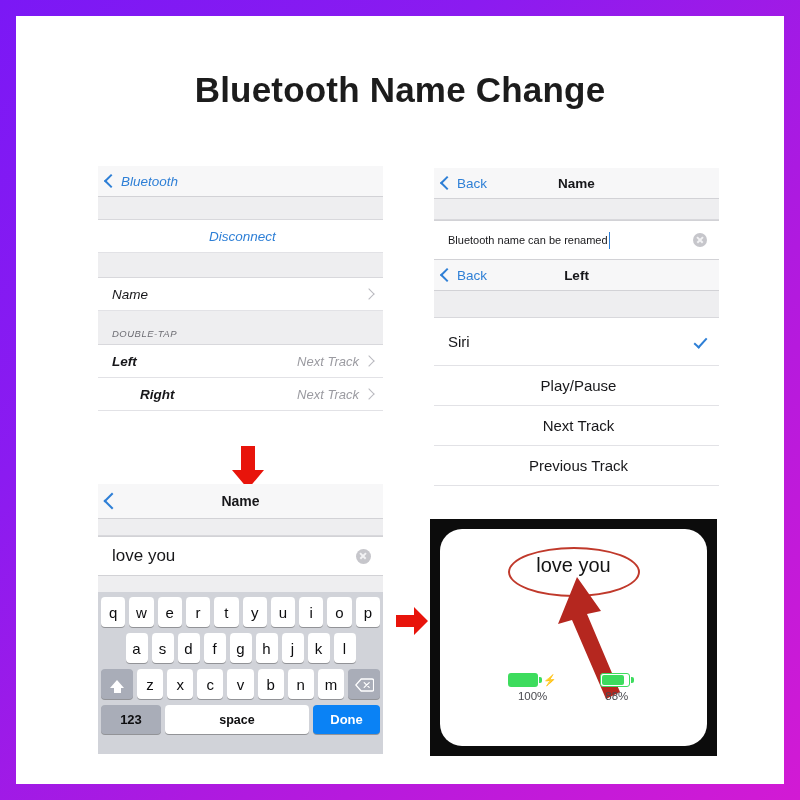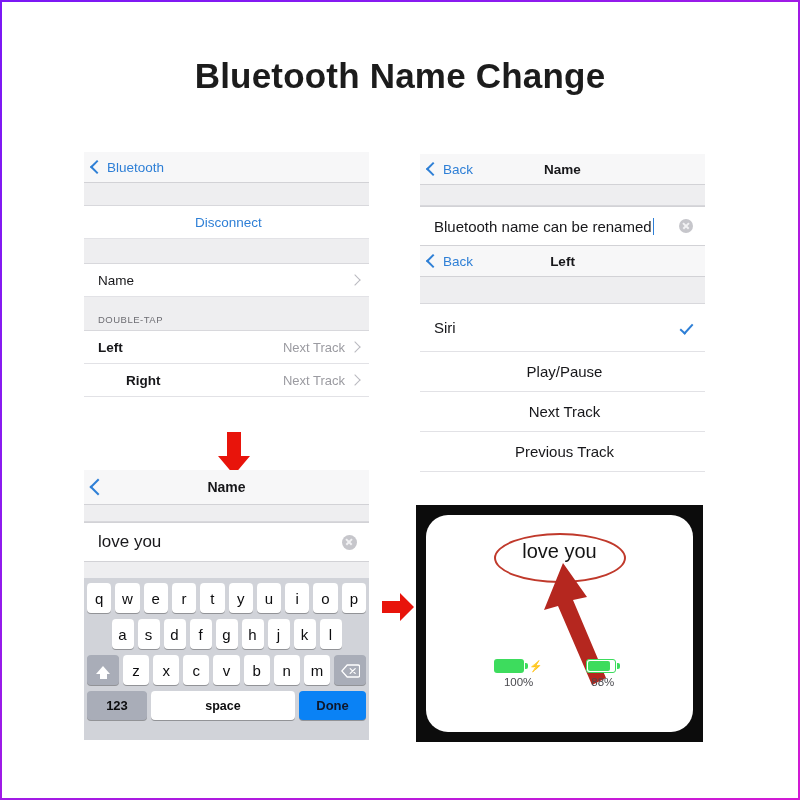--- a/index.html
+++ b/index.html
@@ -7,21 +7,21 @@
     width: 800px; height: 800px;
     background: #ffffff;
     font-family: "Liberation Sans", sans-serif;
     overflow: hidden;
   }
   #root {
     position: relative;
     width: 800px; height: 800px;
     box-sizing: border-box;
     background: linear-gradient(135deg, #7b18f5 0%, #8b1bf0 30%, #ad1ae0 62%, #d21ad4 100%);
-    padding: 2px;
+    padding: 16px;
   }
   #canvas {
     position: relative;
     width: 100%; height: 100%;
     background: #ffffff;
     overflow: hidden;
   }
 
   
   .page-title {
@@ -121,21 +121,21 @@
     height: 40px;
     display: flex;
     align-items: center;
     padding: 0 12px 0 14px;
     background: #ffffff;
     border-top: 1px solid #d2d2d6;
     border-bottom: 1px solid #d2d2d6;
     box-sizing: border-box;
   }
   .field-text {
-    font-size: 15px;
+    font-size: 11px;
     color: #18181b;
     white-space: nowrap;
   }
   .caret {
     display: inline-block;
     width: 1.5px;
     height: 17px;
     background: #2e7fd6;
     margin-left: 1px;
     vertical-align: middle;
@@ -217,21 +217,21 @@
     height: 29px;
   }
   .key.space {
     flex: 1 1 auto;
     font-size: 12.5px;
     font-weight: bold;
     height: 29px;
   }
   .key.done {
     background: #0a82f5;
-    color: #0f172a;
+    color: #ffffff;
     flex: 0 0 67px;
     font-size: 13px;
     font-weight: bold;
     height: 29px;
   }
   .shift-glyph {
     width: 0; height: 0;
     border-left: 7px solid transparent;
     border-right: 7px solid transparent;
     border-bottom: 8px solid #ffffff;
@@ -335,21 +335,21 @@
   .big-arrow { position: absolute; left: 0; top: 0; }
 </style>
 </head>
 <body>
 
 <div id="root">
   <div id="canvas">
 
     <div class="page-title">Bluetooth Name Change</div>
 
-    <div class="panel" style="left:82px; top:150px; width:285px; height:272px;">
+    <div class="panel" style="left:82px; top:150px; width:285px; height:272px;font-style:italic;">
 
       <div class="nav-bar">
         <div class="nav-back">
           <span class="chev-left"></span>
           <span>Bluetooth</span>
         </div>
       </div>
 
       <div class="gap-row"></div>
 

